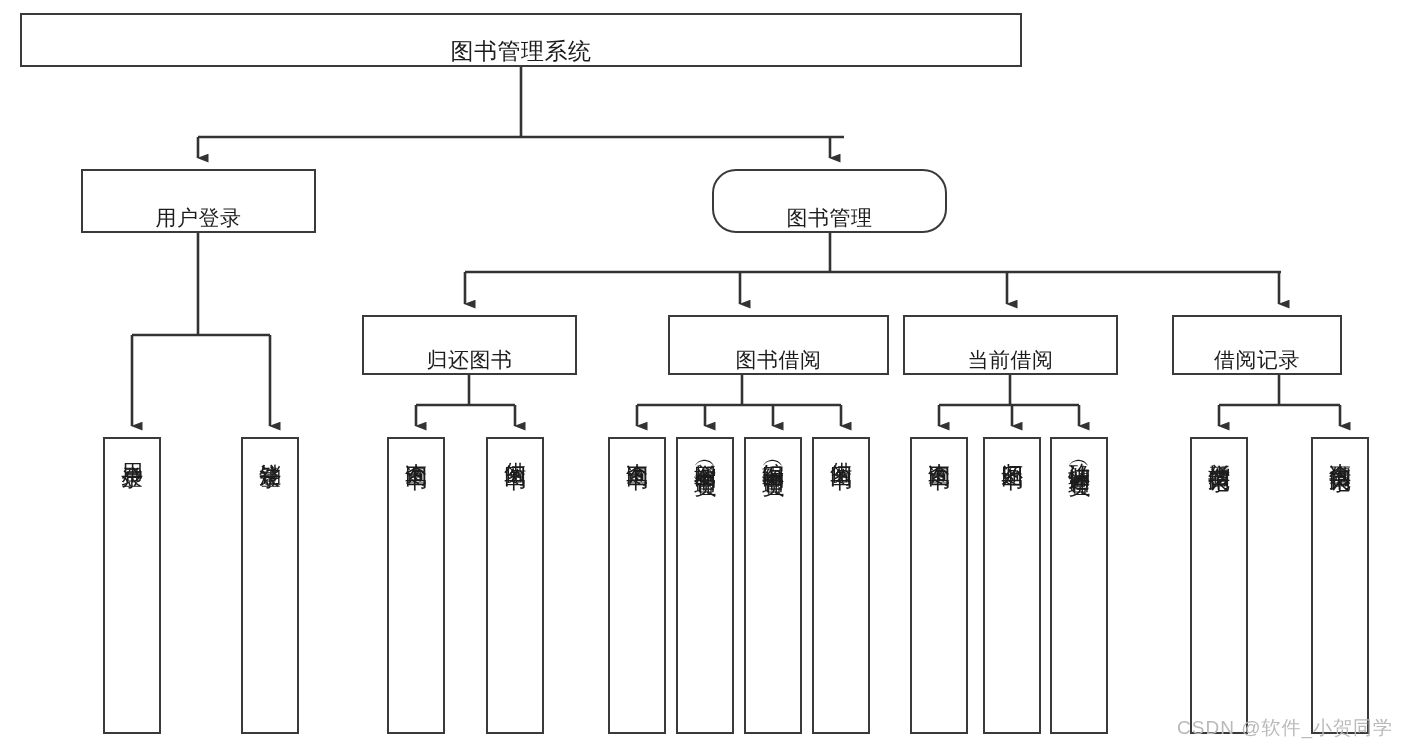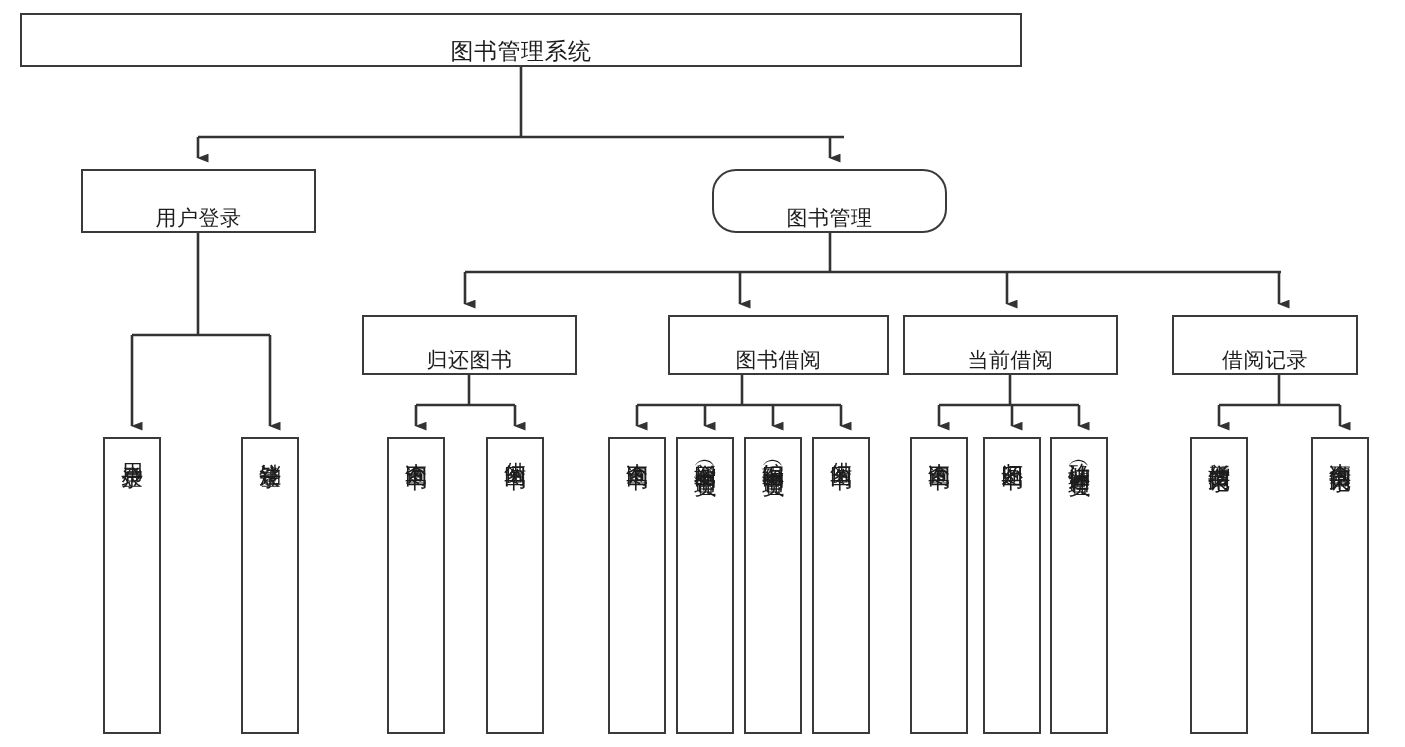--- a/index.html
+++ b/index.html
@@ -137,21 +137,21 @@
       </div>
       <div class="node level3" style="left: 362px; top: 315px; width: 215px; height: 60px;">
         <span class="label">归还图书</span>
       </div>
       <div class="node level3" style="left: 632px; top: 315px; width: 221px; height: 60px; margin-left: 36px;">
         <span class="label">图书借阅</span>
       </div>
       <div class="node level3" style="left: 903px; top: 315px; width: 215px; height: 60px;">
         <span class="label">当前借阅</span>
       </div>
-      <div class="node level3" style="left: 1172px; top: 315px; width: 186px; height: 60px;">
+      <div class="node level3" style="left: 1172px; top: 315px; width: 170px; height: 60px;">
         <span class="label">借阅记录</span>
       </div>
       <div class="node leaf" style="left: 103px; top: 437px; width: 58px; height: 297px;">
         <span class="label">用户登录</span>
       </div>
       <div class="node leaf" style="left: 241px; top: 437px; width: 58px; height: 297px;">
         <span class="label">注销登录</span>
       </div>
       <div class="node leaf" style="left: 387px; top: 437px; width: 58px; height: 297px;">
         <span class="label">查询图书</span>
@@ -181,14 +181,15 @@
         <span class="label">确认归还（管理员）</span>
       </div>
       <div class="node leaf" style="left: 1190px; top: 437px; width: 58px; height: 297px;">
         <span class="label">新增借阅记录</span>
       </div>
       <div class="node leaf" style="left: 1311px; top: 437px; width: 58px; height: 297px;">
         <span class="label">查询借阅记录</span>
       </div>
     </div>
 
+  <div id="watermark">CSDN @软件_小贺同学</div>
 
 </div>
 
 </body></html>

